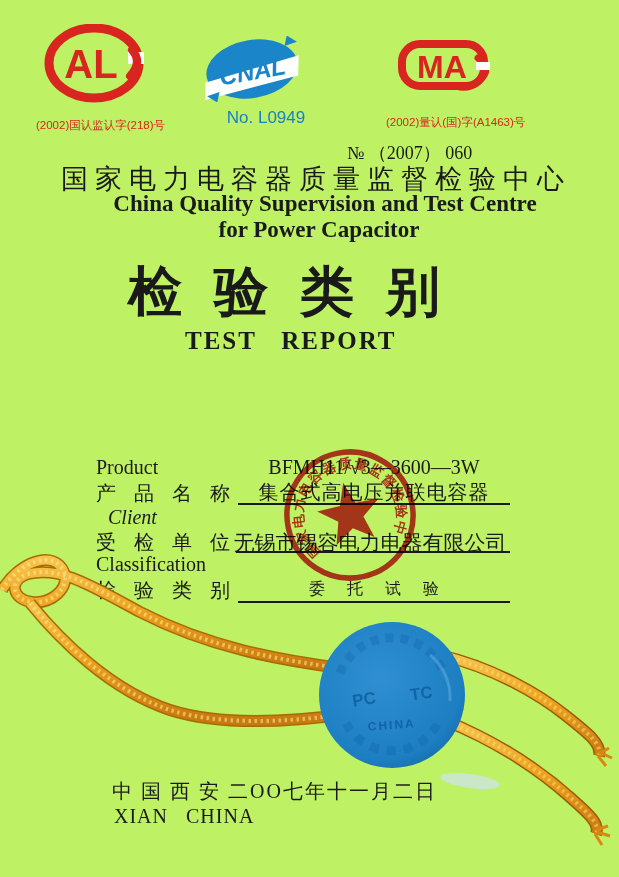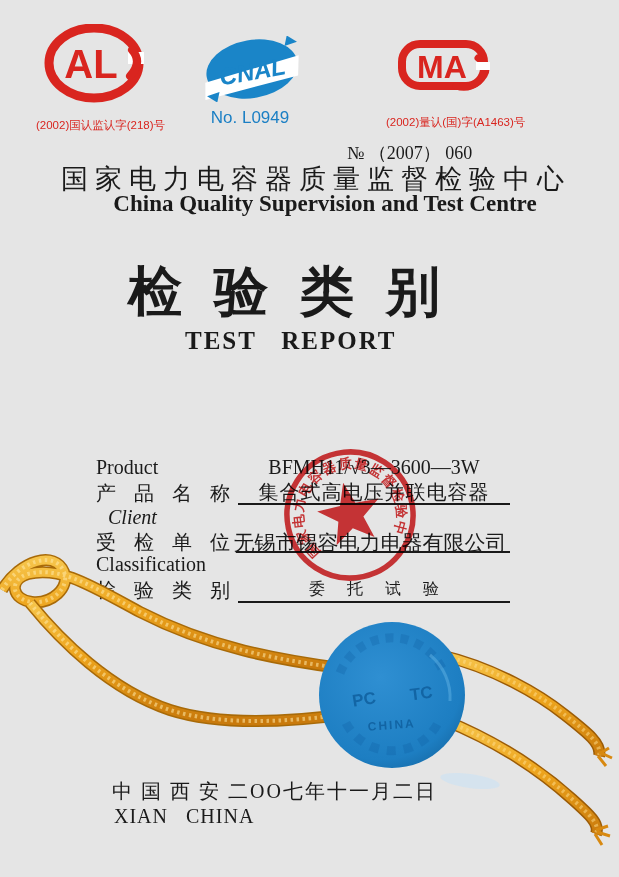--- a/index.html
+++ b/index.html
@@ -1,23 +1,23 @@
 <!DOCTYPE html>
 <html><head>
 <meta charset="utf-8">
 <style>
   html,body { margin:0; padding:0; background:#888; }
   .page {
     position:relative; width:619px; height:877px; margin:0 auto;
-    background:#e5e5e5; overflow:hidden;
+    background:#bef264; overflow:hidden;
     font-family:"Liberation Serif","DejaVu Sans",serif; color:#1a1a1a;
   }
   .abs { position:absolute; }
   .red { color:#d9251f; }
-  .blue { color:#1b7fc4; }
+  .blue { color:#1b7fc4;margin-left:16px; }
   .caption { font-family:"Liberation Sans","DejaVu Sans",sans-serif; font-size:11.5px; letter-spacing:0; white-space:nowrap;margin-top:16px; }
   .org-cn { font-size:27px; letter-spacing:7px; white-space:nowrap; }
   .org-en { font-size:23px; font-weight:bold; white-space:pre; }
   .title-cn { font-size:54px; letter-spacing:32px; white-space:nowrap; font-weight:600; }
   .title-en { font-size:25px; font-weight:bold; letter-spacing:2px; white-space:pre; }
   .lab-en { font-size:20px; white-space:nowrap; }
   .lab-cn { font-size:20px; letter-spacing:18px; white-space:nowrap; }
   .val { text-align:center; white-space:nowrap; }
   .rule { background:#1a1a1a; height:2px; }
   .footer-cn { font-size:20px; letter-spacing:2px; white-space:pre; }
@@ -59,20 +59,21 @@
       <rect x="78" y="22" width="14" height="8" fill="#ffffff"></rect>
       <text x="44" y="38" text-anchor="middle" font-family="Liberation Sans,sans-serif" font-size="32" font-weight="bold" fill="#d9251f">MA</text>
     </svg>
   </div>
   <div class="abs caption red" style="left:386px; top:99px;">(2002)量认(国)字(A1463)号</div>
 
   <div class="abs" style="left:347px; top:141px; font-size:18px; white-space:pre;">№ （2007） 060</div>
 
   <div class="abs org-cn" style="left:16px; top:161px; width:600px; text-align:center;">国家电力电容器质量监督检验中心</div>
   <div class="abs org-en" style="left:30px; top:191px; width:590px; text-align:center;">China Quality Supervision and Test Centre</div>
+  <div class="abs org-en" style="left:19px; top:217px; width:600px; text-align:center;">for Power Capacitor</div>
 
   <div class="abs title-cn" style="left:128px; top:256px;">检验类别</div>
   <div class="abs title-en" style="left:185px; top:327px;">TEST   REPORT</div>
 
   <div class="abs lab-en" style="left:96px; top:456px;">Product</div>
   <div class="abs lab-cn" style="left:96px; top:480px;">产品名称</div>
   <div class="abs val" style="left:238px; top:456px; width:272px; font-size:20px;">BFMH11/√3—3600—3W</div>
   <div class="abs val" style="left:238px; top:479px; width:272px; font-size:20px; letter-spacing:1px;">集合式高电压并联电容器</div>
   <div class="abs rule" style="left:238px; top:503px; width:272px;"></div>
 

